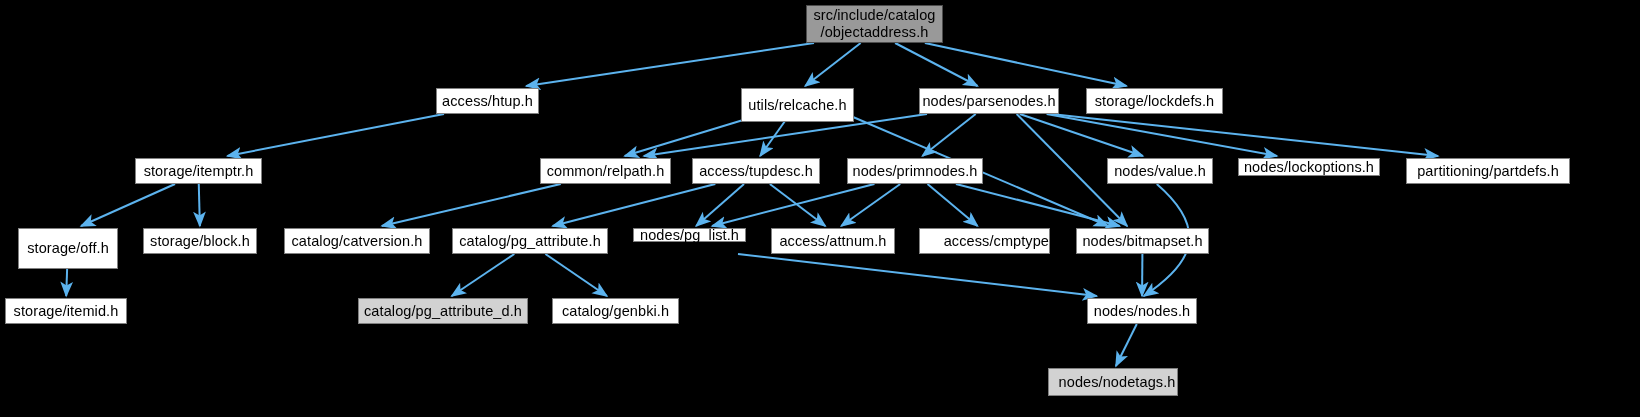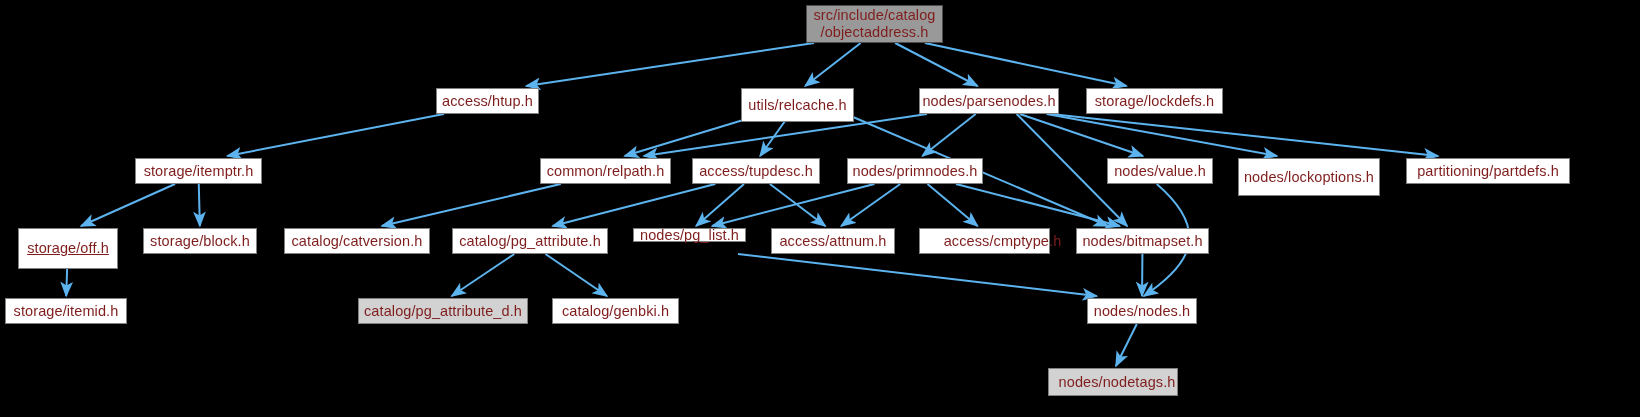--- a/index.html
+++ b/index.html
@@ -13,21 +13,21 @@
   #edges{position:absolute;left:0;top:0;width:1640px;height:417px;}
   .node{
     position:absolute;
     box-sizing:border-box;
     display:flex;
     align-items:center;
     justify-content:center;
     text-align:center;
     border:1px solid #808080;
     background:#ffffff;
-    color:#7f1d1d;
+    color:#000000;
     font-size:14.5px;
     line-height:17px;
     white-space:pre-line;
     letter-spacing:0.1px;
   }
   .node.shaded{background:#d2d2d2;}
   .node.root{background:#999999;border-color:#4d4d4d;}
 </style>
 </head>
 <body>
@@ -78,23 +78,23 @@
 /objectaddress.h</div>
       <div class="node" style="left: 436px; top: 88px; width: 103px; height: 26px;">access/htup.h</div>
       <div class="node" style="left: 741px; top: 88px; width: 113px; height: 34px;">utils/relcache.h</div>
       <div class="node" style="left: 919px; top: 88px; width: 140px; height: 26px;">nodes/parsenodes.h</div>
       <div class="node" style="left: 1086px; top: 88px; width: 137px; height: 26px;">storage/lockdefs.h</div>
       <div class="node" style="left: 135px; top: 158px; width: 127px; height: 26px;">storage/itemptr.h</div>
       <div class="node" style="left: 540px; top: 158px; width: 131px; height: 26px;">common/relpath.h</div>
       <div class="node" style="left: 692px; top: 158px; width: 128px; height: 26px;">access/tupdesc.h</div>
       <div class="node" style="left: 847px; top: 158px; width: 136px; height: 26px;">nodes/primnodes.h</div>
       <div class="node" style="left: 1107px; top: 158px; width: 106px; height: 26px;">nodes/value.h</div>
-      <div class="node" style="left: 1238px; top: 158px; width: 142px; height: 38px;">nodes/lockoptions.h</div>
+      <div class="node" style="left: 1238px; top: 158px; width: 142px; height: 18px;">nodes/lockoptions.h</div>
       <div class="node" style="left: 1406px; top: 158px; width: 164px; height: 26px;">partitioning/partdefs.h</div>
-      <div class="node" style="left: 18px; top: 228px; width: 100px; height: 41px; text-decoration: underline;">storage/off.h</div>
+      <div class="node" style="left: 18px; top: 228px; width: 100px; height: 41px;">storage/off.h</div>
       <div class="node" style="left: 143px; top: 228px; width: 114px; height: 26px;">storage/block.h</div>
       <div class="node" style="left: 284px; top: 228px; width: 146px; height: 26px;">catalog/catversion.h</div>
       <div class="node" style="left: 452px; top: 228px; width: 156px; height: 26px;">catalog/pg_attribute.h</div>
       <div class="node" style="left: 633px; top: 228px; width: 113px; height: 14px;">nodes/pg_list.h</div>
       <div class="node" style="left: 771px; top: 228px; width: 124px; height: 26px;">access/attnum.h</div>
       <div class="node" style="left: 919px; top: 228px; width: 131px; height: 26px; padding-left: 36px;">access/cmptype.h</div>
       <div class="node" style="left: 1076px; top: 228px; width: 133px; height: 26px;">nodes/bitmapset.h</div>
       <div class="node" style="left: 5px; top: 298px; width: 122px; height: 26px;">storage/itemid.h</div>
       <div class="node shaded" style="left: 358px; top: 298px; width: 170px; height: 26px;">catalog/pg_attribute_d.h</div>
       <div class="node" style="left: 552px; top: 298px; width: 127px; height: 26px;">catalog/genbki.h</div>

